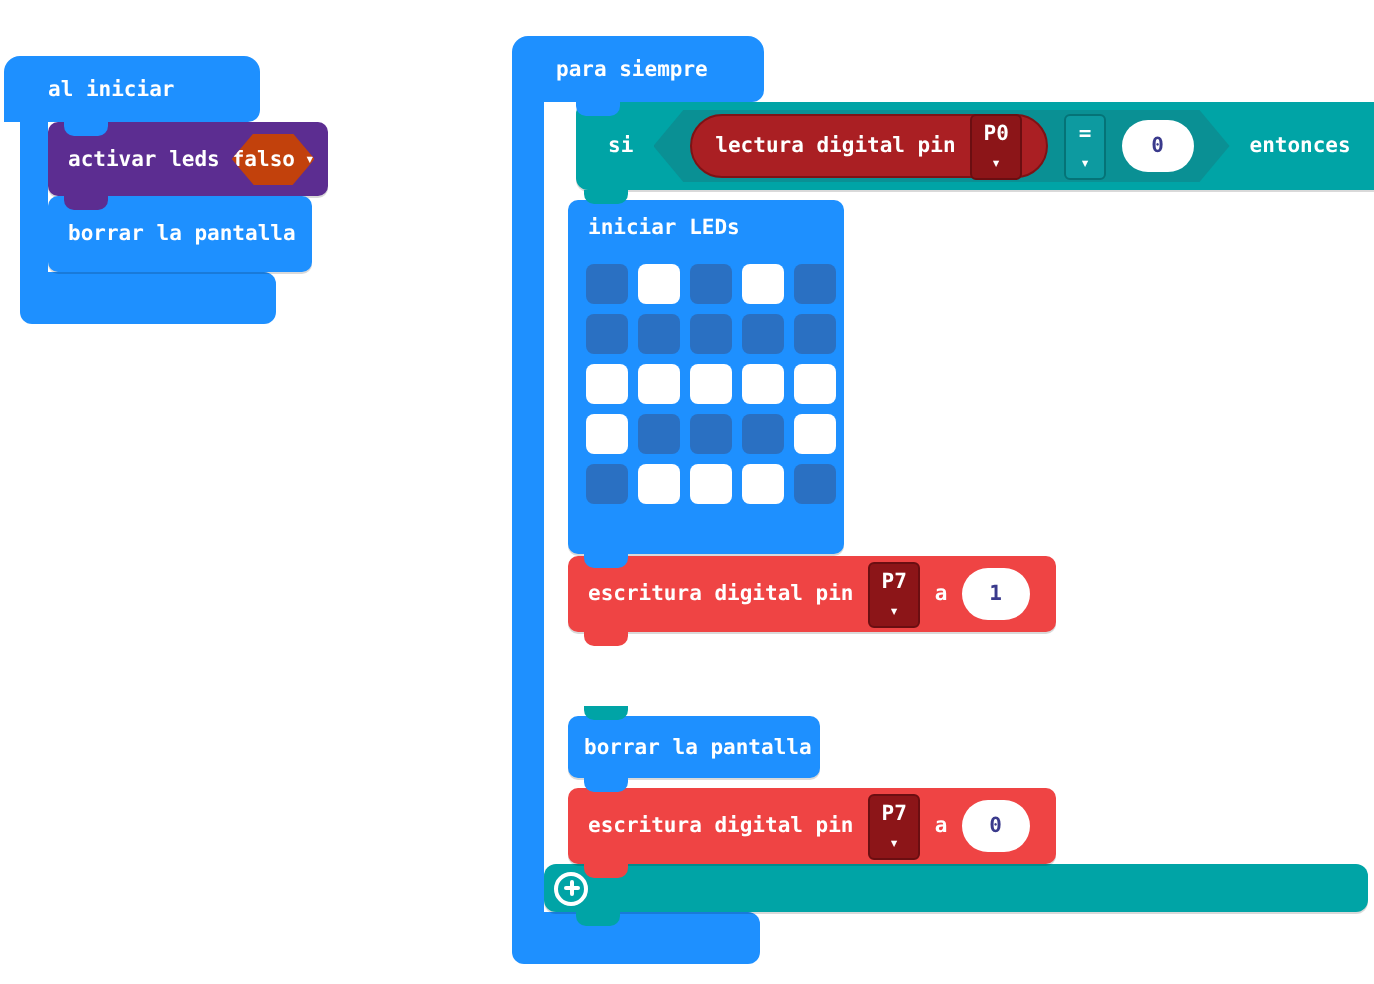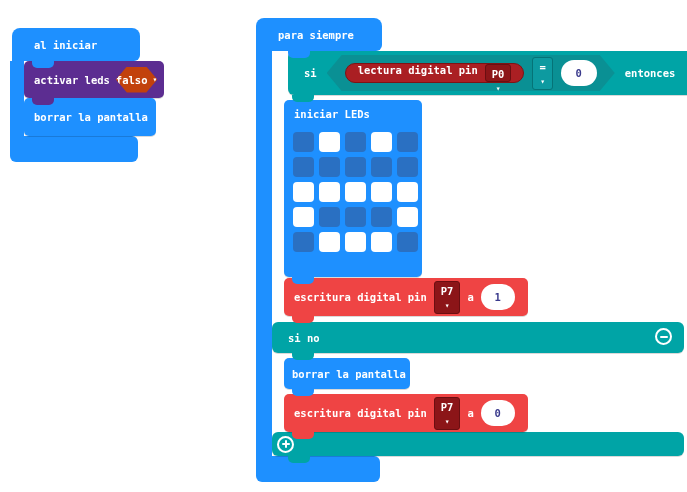--- a/index.html
+++ b/index.html
@@ -17,21 +17,21 @@
   .inner{z-index:2;}
   .tab{position:absolute;width:22px;height:7px;border-radius:0 0 5px 5px;z-index:6;}
   .hdr{padding-left:22px;display:flex;align-items:center;}
   
   .hex{clip-path:polygon(11px 0,calc(100% - 11px) 0,100% 50%,calc(100% - 11px) 100%,11px 100%,0 50%);
        background:#c2410c;display:flex;align-items:center;justify-content:center;gap:5px;
        height:26px;cursor:pointer;}
   
   .socket{clip-path:polygon(15px 0,calc(100% - 15px) 0,100% 50%,calc(100% - 15px) 100%,15px 100%,0 50%);
        background:#0a9094;display:flex;align-items:center;gap:8px;height:36px;padding:0 18px;}
-  .pill{display:flex;gap:7px;height:20px;border-radius:16px;
+  .pill{display:flex;align-items:center;gap:7px;height:32px;border-radius:16px;
        background:#aa1f23;border:1px solid #7e1215;padding:0 12px;box-sizing:border-box;}
   .drop{display:flex;align-items:center;gap:5px;border-radius:3px;padding:3px 6px;cursor:pointer;flex-direction:column;}
   .drop-red{background:#8c1518;border:1px solid #6b0e11;}
   .drop-teal{background:#0d9aa0;border:1px solid #057377;}
   .num-oval{background:#ffffff;border-radius:14px;width:36px;height:26px;display:flex;
        align-items:center;justify-content:center;color:#3a3a8c;cursor:text;}
   .arrow{font-size:8px;line-height:1;}
   
   .led-grid{display:grid;grid-template-columns:repeat(5,21px);grid-auto-rows:20px;gap:5px;}
   .led{border-radius:4px;cursor:pointer;}
@@ -44,21 +44,21 @@
        height:2px;background:#fff;border-radius:1px;}
   .circle-btn.plus::before{content:'';position:absolute;top:2.5px;bottom:2.5px;left:50%;margin-left:-1px;
        width:2px;background:#fff;border-radius:1px;}
   .lbl{white-space:nowrap;}
 </style>
 </head>
 <body>
 
 <div id="canvas">
 
-  <div class="wrap-piece c-blue hdr" style="left:12px;top:28px;width:128px;height:33px;border-radius:8px 8px 6px 0;">
+  <div class="wrap-piece c-blue hdr" style="left:2px;top:28px;width:128px;height:33px;border-radius:8px 8px 6px 0;">
     <span class="lbl">al iniciar</span>
   </div>
   <div class="wrap-piece c-blue" style="left:10px;top:61px;width:14px;height:75px;"></div>
   <div class="wrap-piece c-blue" style="left:10px;top:136px;width:128px;height:26px;border-radius:0 6px 6px 6px;"></div>
   <div class="tab c-blue" style="left:32px;top:61px;"></div>
 
   <div class="block c-purple inner" style="left:24px;top:61px;width:140px;height:37px;padding:0 10px;gap:6px;">
     <span class="lbl">activar leds</span>
     <span class="hex" style="width:72px;">
       <span class="lbl">falso</span>
@@ -138,24 +138,20 @@
       <span class="lbl">P7</span>
       <span class="arrow">▾</span>
     </span>
     <span class="lbl">a</span>
     <span class="num-oval" style="width:34px;">
       <span class="lbl">1</span>
     </span>
   </div>
   <div class="tab c-red" style="left:292px;top:316px;"></div>
 
-  <div class="block c-teal teal-piece" style="left:272px;top:322px;width:412px;height:31px;padding-left:16px;border-radius:6px;">
-    <span class="lbl">si no</span>
-    <span class="circle-btn" style="right:12px;top:6px;left:auto;"></span>
-  </div>
   <div class="tab c-teal" style="left:292px;top:353px;"></div>
 
   <div class="block c-blue inner" style="left:284px;top:358px;width:126px;height:31px;padding:0 8px;">
     <span class="lbl">borrar la pantalla</span>
   </div>
   <div class="tab c-blue" style="left:292px;top:389px;"></div>
 
   <div class="block c-red inner" style="left:284px;top:394px;width:244px;height:38px;padding:0 10px;gap:7px;">
     <span class="lbl">escritura digital pin</span>
     <span class="drop drop-red">

